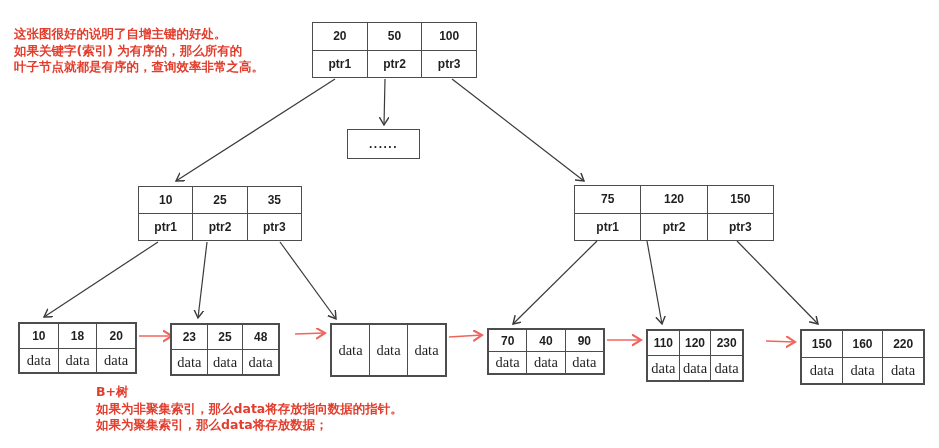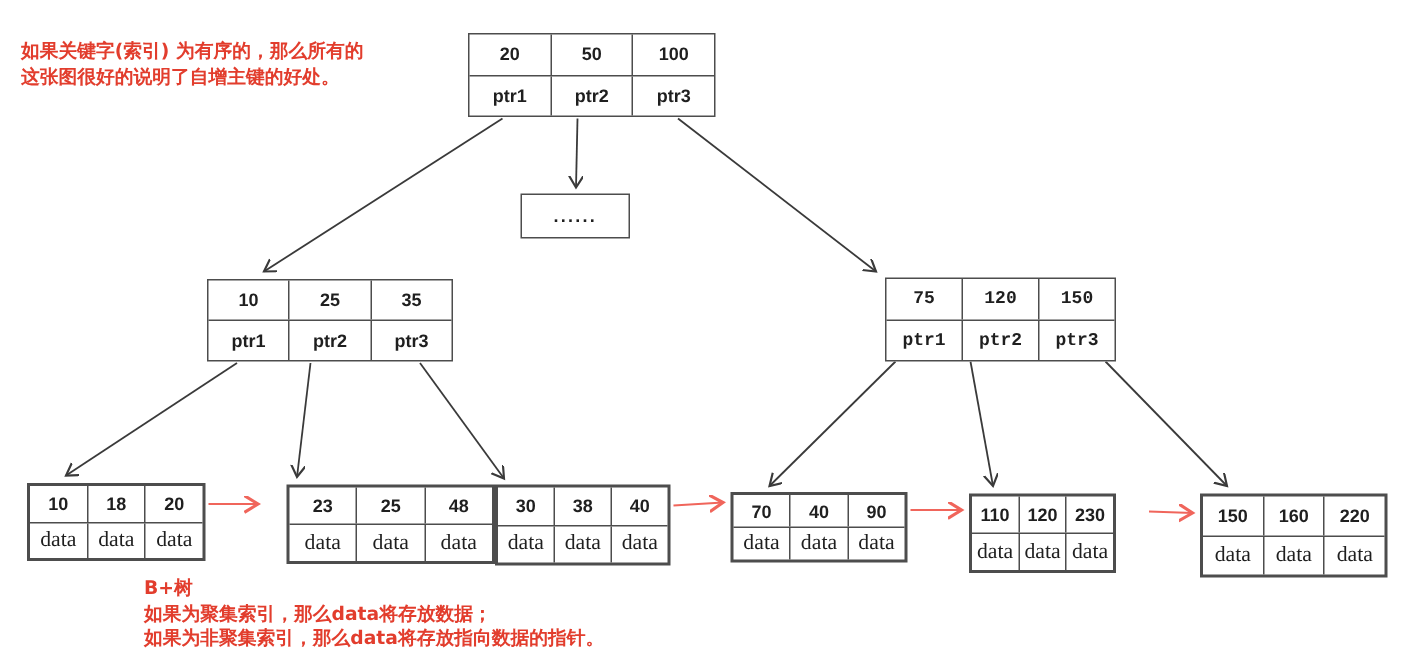--- a/index.html
+++ b/index.html
@@ -64,22 +64,23 @@
     <line class="edge" x1="737" y1="241" x2="818" y2="324" marker-end="url(#ab)"></line>
 
     <line class="edge red" x1="139" y1="336" x2="172" y2="336" marker-end="url(#ar)"></line>
     <line class="edge red" x1="295" y1="334" x2="325" y2="333" marker-end="url(#ar)"></line>
     <line class="edge red" x1="449" y1="337" x2="482" y2="335" marker-end="url(#ar)"></line>
     <line class="edge red" x1="607" y1="340" x2="641" y2="340" marker-end="url(#ar)"></line>
     <line class="edge red" x1="766" y1="341" x2="795" y2="342" marker-end="url(#ar)"></line>
   </svg>
 
   <div class="note" style="left:14px;top:26px;">
+    <div>这张图很好的说明了自增主键的好处。</div>
     <div>如果关键字(索引) 为有序的，那么所有的</div>
-    <div>这张图很好的说明了自增主键的好处。</div>
+    <div>叶子节点就都是有序的，查询效率非常之高。</div>
   </div>
 
   <div class="node" style="left:312px;top:22px;width:165px;height:56px;">
     <div class="nrow keys">
       <div class="cell">20</div>
       <div class="cell">50</div>
       <div class="cell">100</div>
     </div>
     <div class="nrow">
       <div class="cell">ptr1</div>
@@ -96,21 +97,21 @@
       <div class="cell">25</div>
       <div class="cell">35</div>
     </div>
     <div class="nrow">
       <div class="cell">ptr1</div>
       <div class="cell">ptr2</div>
       <div class="cell">ptr3</div>
     </div>
   </div>
 
-  <div class="node" style="left:590px;top:185px;width:154px;height:56px;font-family:Liberation Mono, monospace;">
+  <div class="node" style="left:574px;top:185px;width:200px;height:56px;">
     <div class="nrow keys">
       <div class="cell">75</div>
       <div class="cell">120</div>
       <div class="cell">150</div>
     </div>
     <div class="nrow">
       <div class="cell">ptr1</div>
       <div class="cell">ptr2</div>
       <div class="cell">ptr3</div>
     </div>
@@ -122,39 +123,34 @@
       <div class="cell">18</div>
       <div class="cell">20</div>
     </div>
     <div class="nrow">
       <div class="cell serif">data</div>
       <div class="cell serif">data</div>
       <div class="cell serif">data</div>
     </div>
   </div>
 
-  <div class="node leaf" style="left:191px;top:323px;width:139px;height:53px;">
+  <div class="node leaf" style="left:170px;top:323px;width:110px;height:53px;">
     <div class="nrow keys">
       <div class="cell">23</div>
       <div class="cell">25</div>
       <div class="cell">48</div>
     </div>
     <div class="nrow">
       <div class="cell serif">data</div>
       <div class="cell serif">data</div>
       <div class="cell serif">data</div>
     </div>
   </div>
 
   <div class="node leaf" style="left:330px;top:323px;width:117px;height:54px;">
-    <div class="nrow keys">
-      <div class="cell">30</div>
-      <div class="cell">38</div>
-      <div class="cell">40</div>
-    </div>
     <div class="nrow">
       <div class="cell serif">data</div>
       <div class="cell serif">data</div>
       <div class="cell serif">data</div>
     </div>
   </div>
 
   <div class="node leaf" style="left:487px;top:328px;width:118px;height:47px;">
     <div class="nrow keys">
       <div class="cell">70</div>
@@ -189,17 +185,17 @@
     </div>
     <div class="nrow">
       <div class="cell serif">data</div>
       <div class="cell serif">data</div>
       <div class="cell serif">data</div>
     </div>
   </div>
 
   <div class="note" style="left:96px;top:384px;">
     <div>B+树</div>
+    <div>如果为非聚集索引，那么data将存放指向数据的指针。</div>
     <div>如果为聚集索引，那么data将存放数据；</div>
-    <div>如果为非聚集索引，那么data将存放指向数据的指针。</div>
   </div>
 
 </div>
 
 </body></html>

